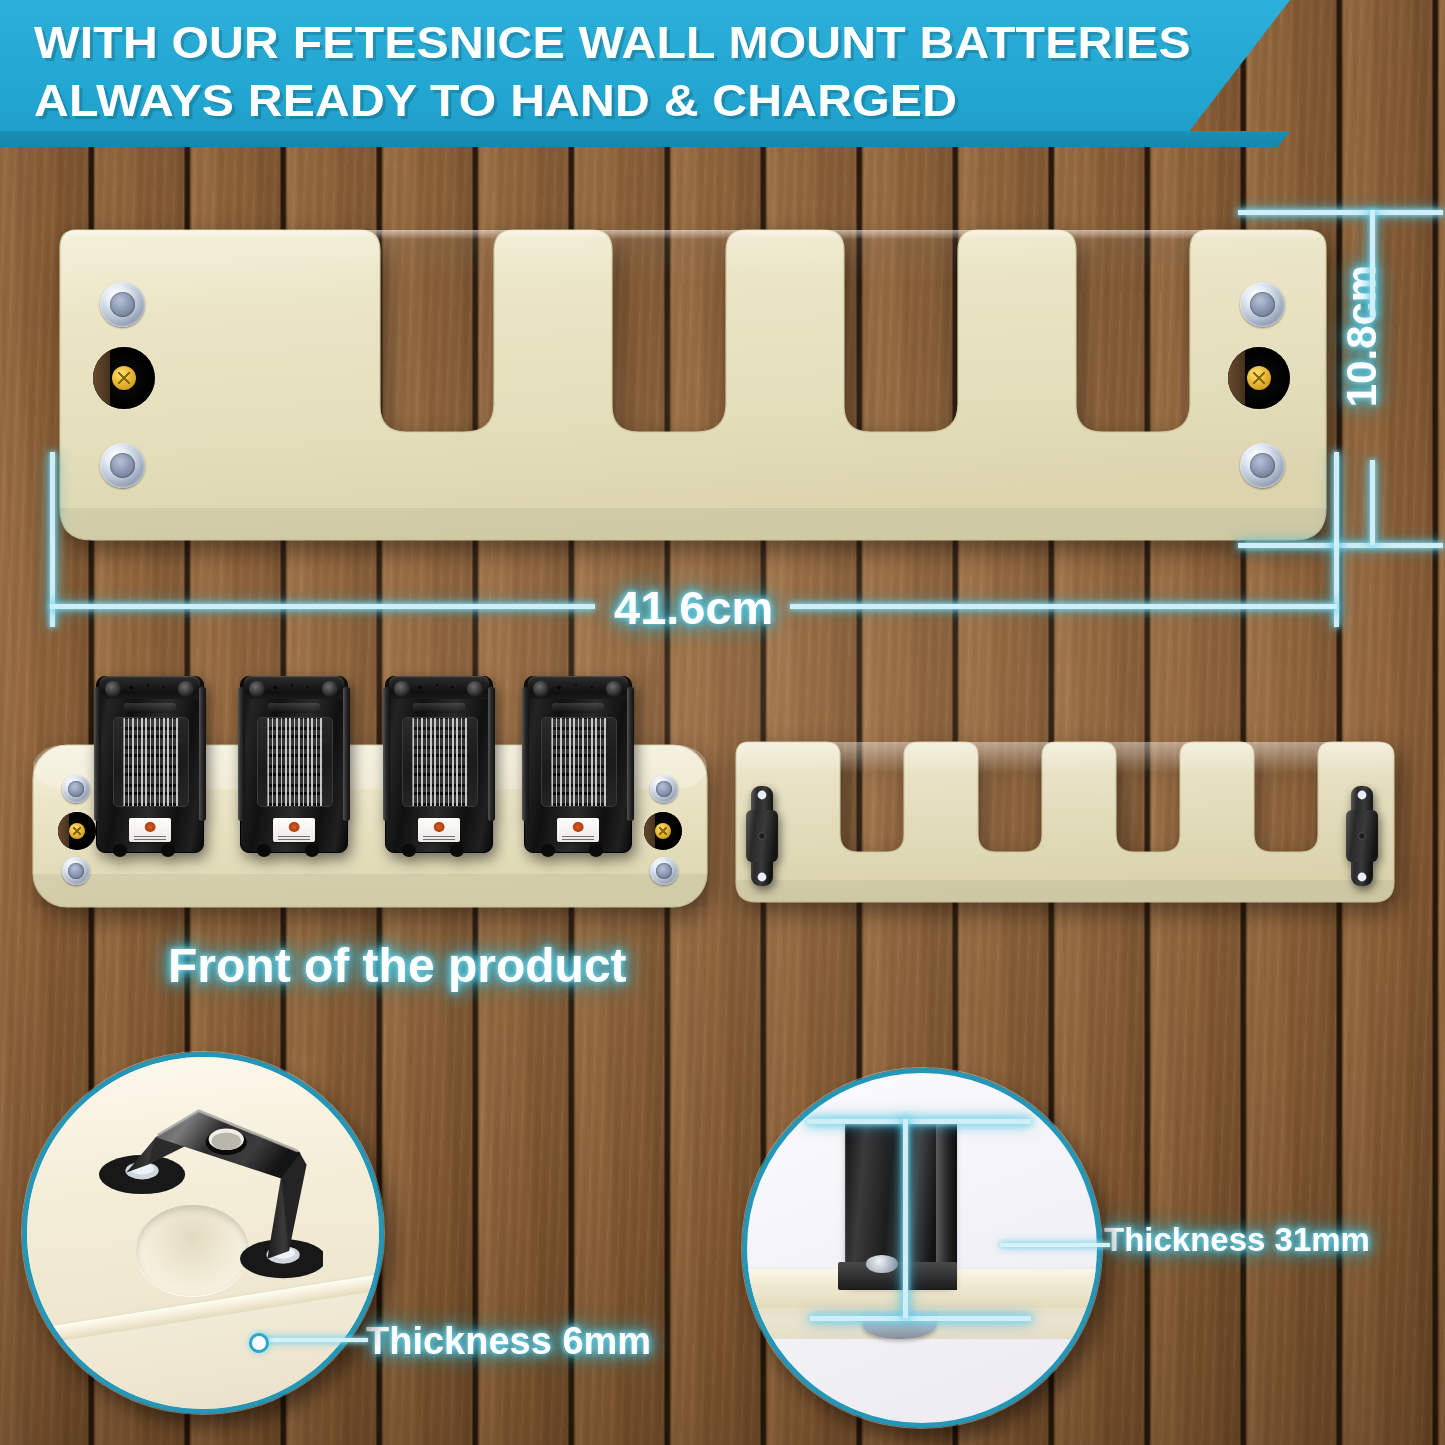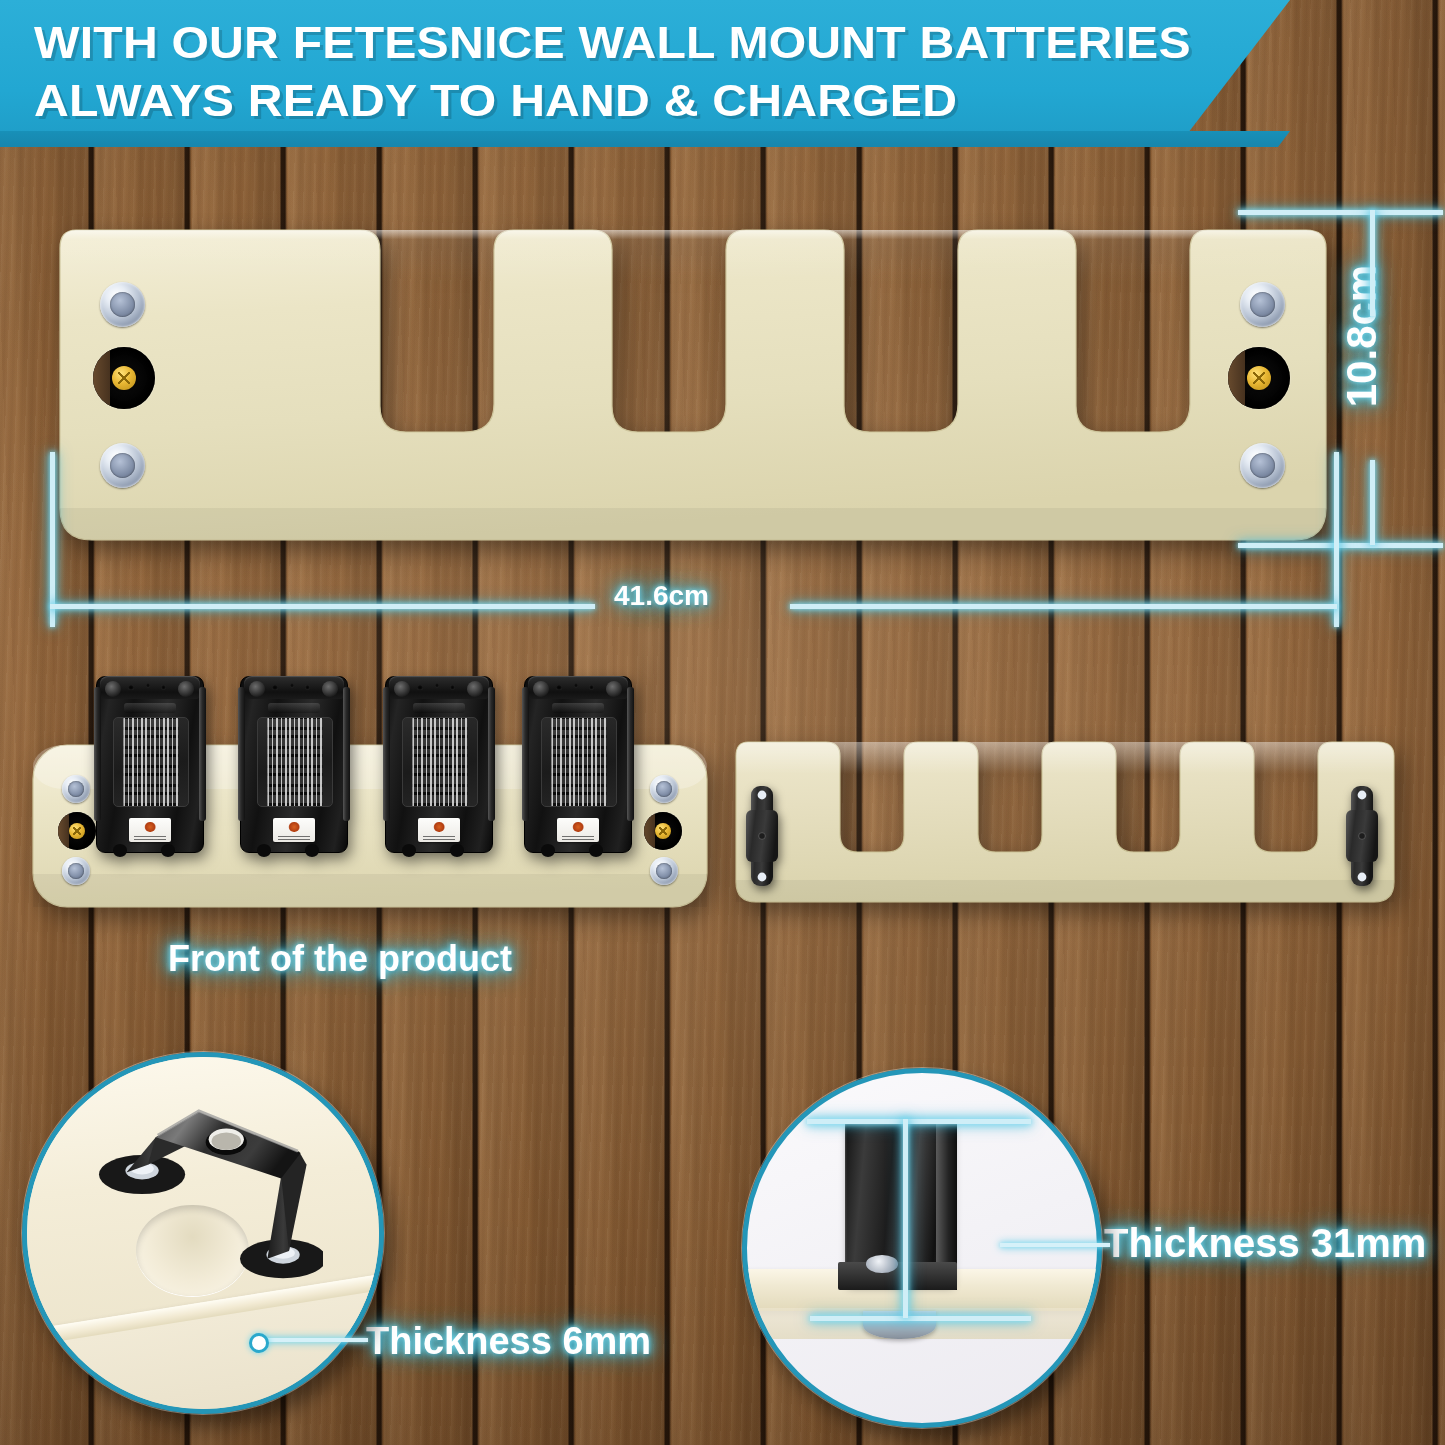--- a/index.html
+++ b/index.html
@@ -336,21 +336,21 @@
   <div class="dim h" style="left:1238px;top:210px;width:205px;"></div>
   <div class="dim h" style="left:1238px;top:543px;width:205px;"></div>
   <div class="dim v" style="left:1370px;top:210px;height:106px;"></div>
   <div class="dim v" style="left:1370px;top:460px;height:85px;"></div>
   <div class="neon" style="left:1330px;top:312px;font-size:42px;transform:rotate(-90deg);transform-origin:center center;width:160px;text-align:center;margin-left:-48px;">10.8cm</div>
 
   <div class="dim v" style="left:50px;top:452px;height:175px;"></div>
   <div class="dim v" style="left:1334px;top:452px;height:175px;"></div>
   <div class="dim h" style="left:50px;top:604px;width:545px;"></div>
   <div class="dim h" style="left:790px;top:604px;width:547px;"></div>
-  <div class="neon" style="left:614px;top:580px;font-size:28px;">41.6cm</div>
+  <div class="neon" style="left:614px;top:580px;font-size:47px;">41.6cm</div>
 
   <div class="rack" style="left:30px;top:742px;width:680px;height:168px;">
     <svg viewBox="0 0 680 168" width="680" height="168" aria-hidden="true">
       <defs>
         <linearGradient id="creamGrad2" x1="0" y1="0" x2="0.15" y2="1">
           <stop offset="0%" stop-color="#f6f1dc"></stop>
           <stop offset="35%" stop-color="#ece6c8"></stop>
           <stop offset="100%" stop-color="#ddd6b0"></stop>
         </linearGradient>
       </defs>
@@ -453,21 +453,21 @@
       <div class="bat-label-ink"></div>
     </div>
     <div class="bat-sticker">
       <div class="seal"></div>
       <div class="txt"></div>
     </div>
     <div class="bat-foot" style="left:16%;width:13%;height:7%;"></div>
     <div class="bat-foot" style="left:60%;width:13%;height:7%;"></div>
   </div>
 
-  <div class="neon" style="left:168px;top:938px;font-size:36px;">Front of the product</div>
+  <div class="neon" style="left:168px;top:938px;font-size:48px;">Front of the product</div>
 
   <div class="rack" style="left:730px;top:730px;width:670px;height:180px;">
     <svg viewBox="0 0 670 180" width="670" height="180" aria-hidden="true">
       <defs>
         <linearGradient id="creamGrad3" x1="0" y1="0" x2="0.18" y2="1">
           <stop offset="0%" stop-color="#eee8cd"></stop>
           <stop offset="40%" stop-color="#e6dfc0"></stop>
           <stop offset="100%" stop-color="#d9d2ab"></stop>
         </linearGradient>
         <linearGradient id="creamTop3" x1="0" y1="0" x2="0" y2="1">
@@ -635,15 +635,15 @@
     <div style="position:absolute;left:33%;top:68%;width:21%;height:8%;border-radius:0 0 48% 48%;
                 background:linear-gradient(180deg,#d9dde3,#a9b1bb 60%,#868f9a);
                 box-shadow:0 2px 4px rgba(0,0,0,.28);"></div>
 
     <div class="dim h" style="left:17%;top:13%;width:64%;height:5px;"></div>
     <div class="dim h" style="left:18%;top:69.5%;width:63%;height:5px;"></div>
     <div class="dim v" style="left:44.5%;top:13%;height:57%;width:5px;"></div>
   </div>
 
   <div class="leader" style="left:1000px;top:1243px;width:110px;"></div>
-  <div class="neon" style="left:1104px;top:1221px;font-size:40px;">Thickness 31mm</div>
+  <div class="neon" style="left:1104px;top:1221px;font-size:33px;">Thickness 31mm</div>
 
 </div>
 
 </body></html>

